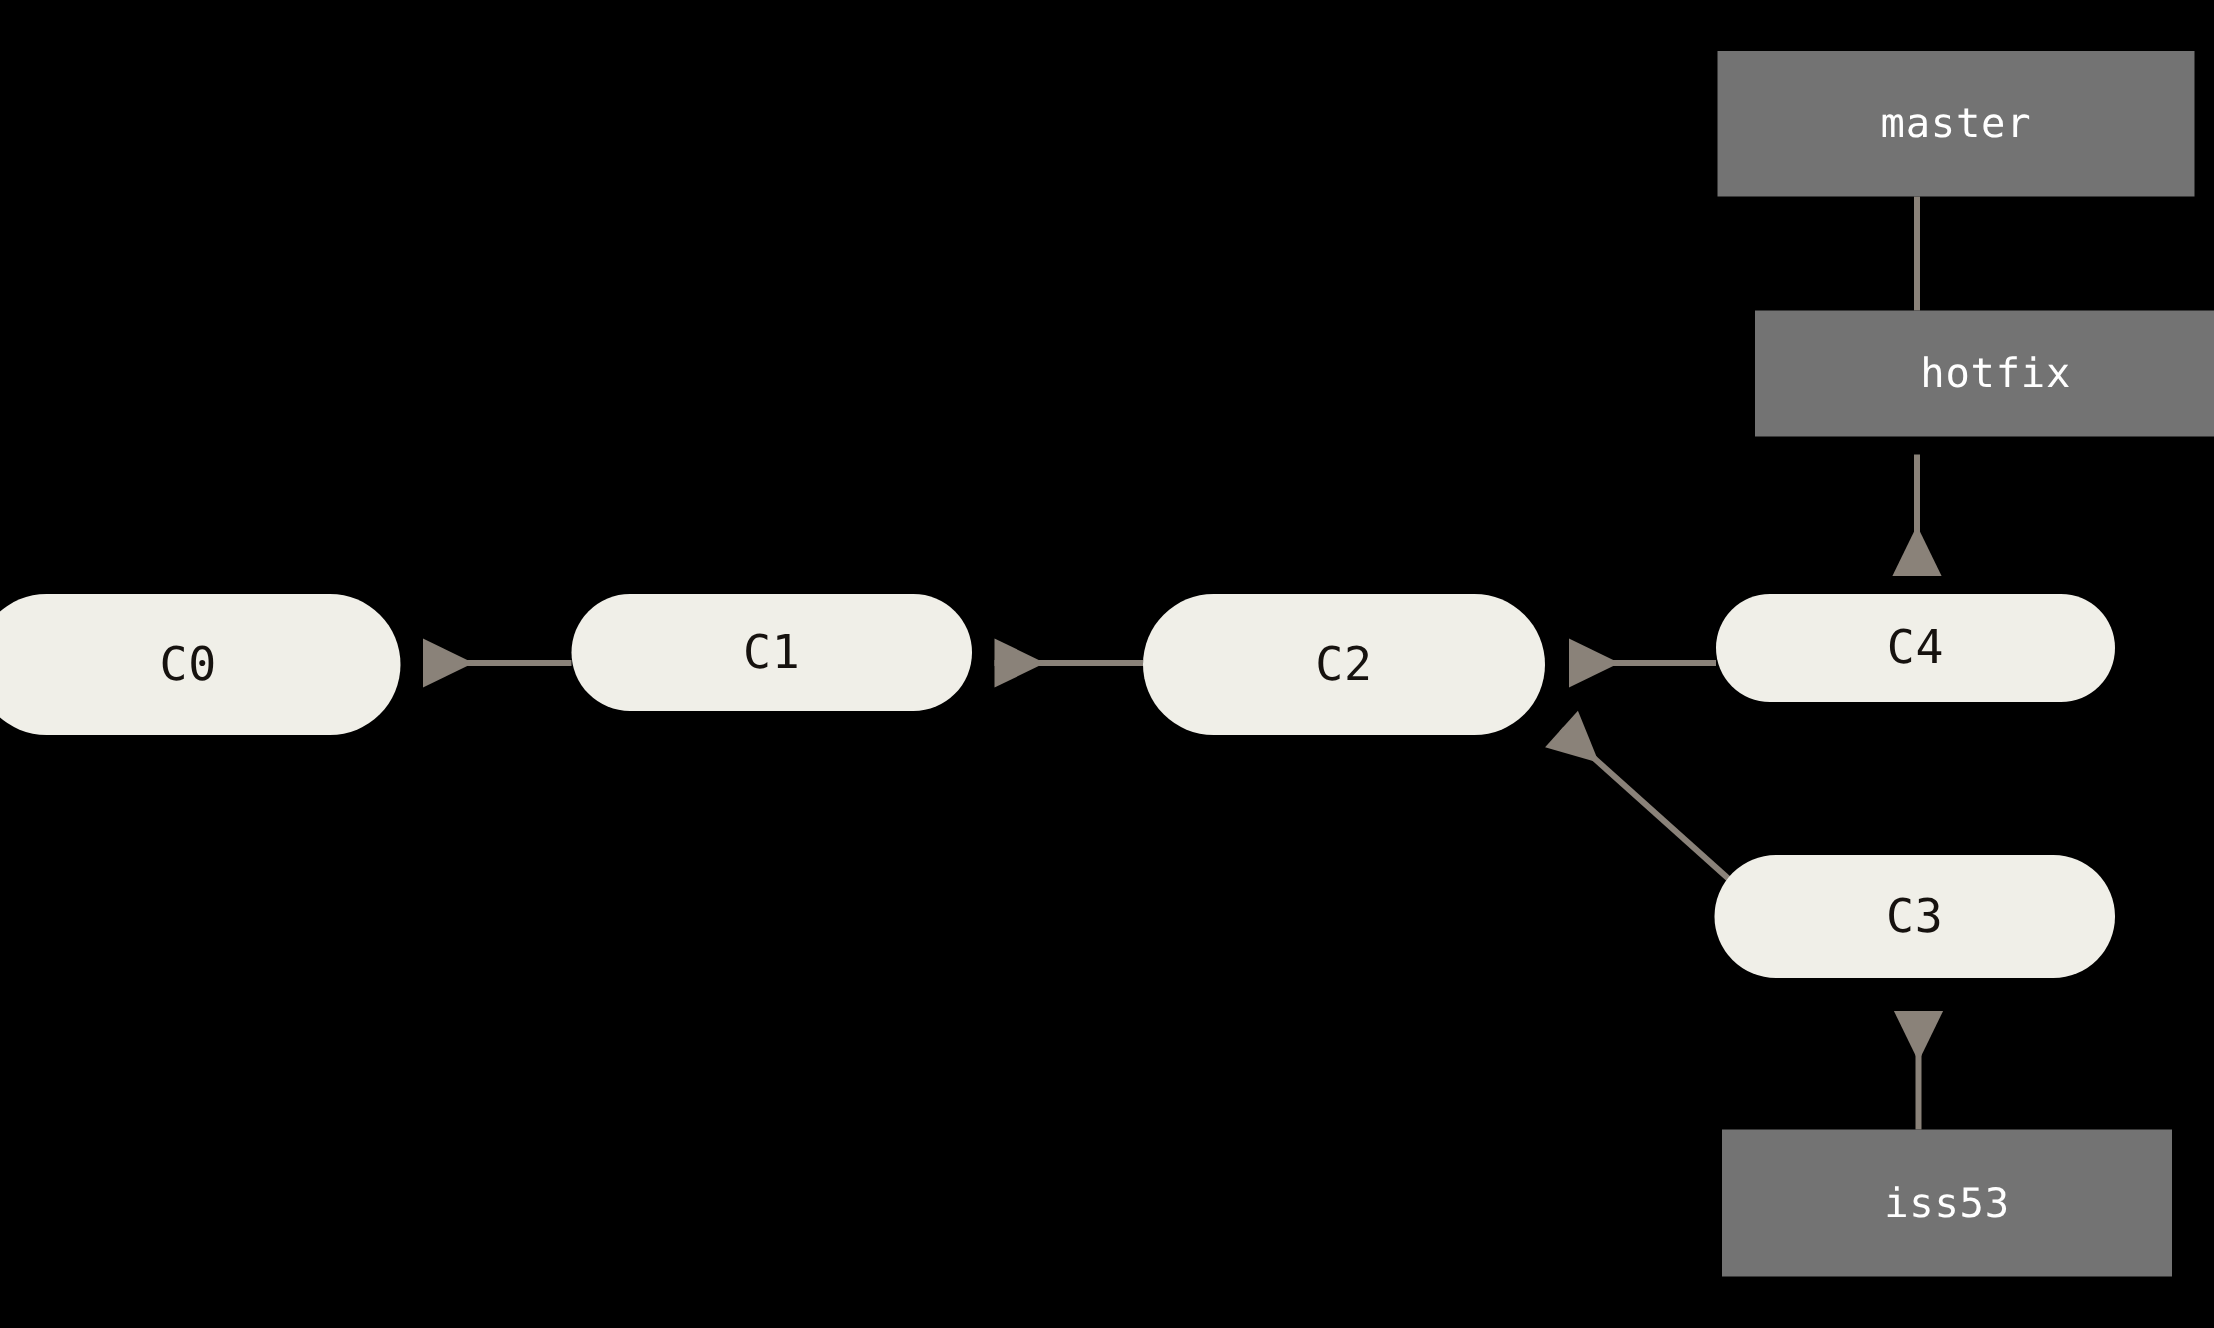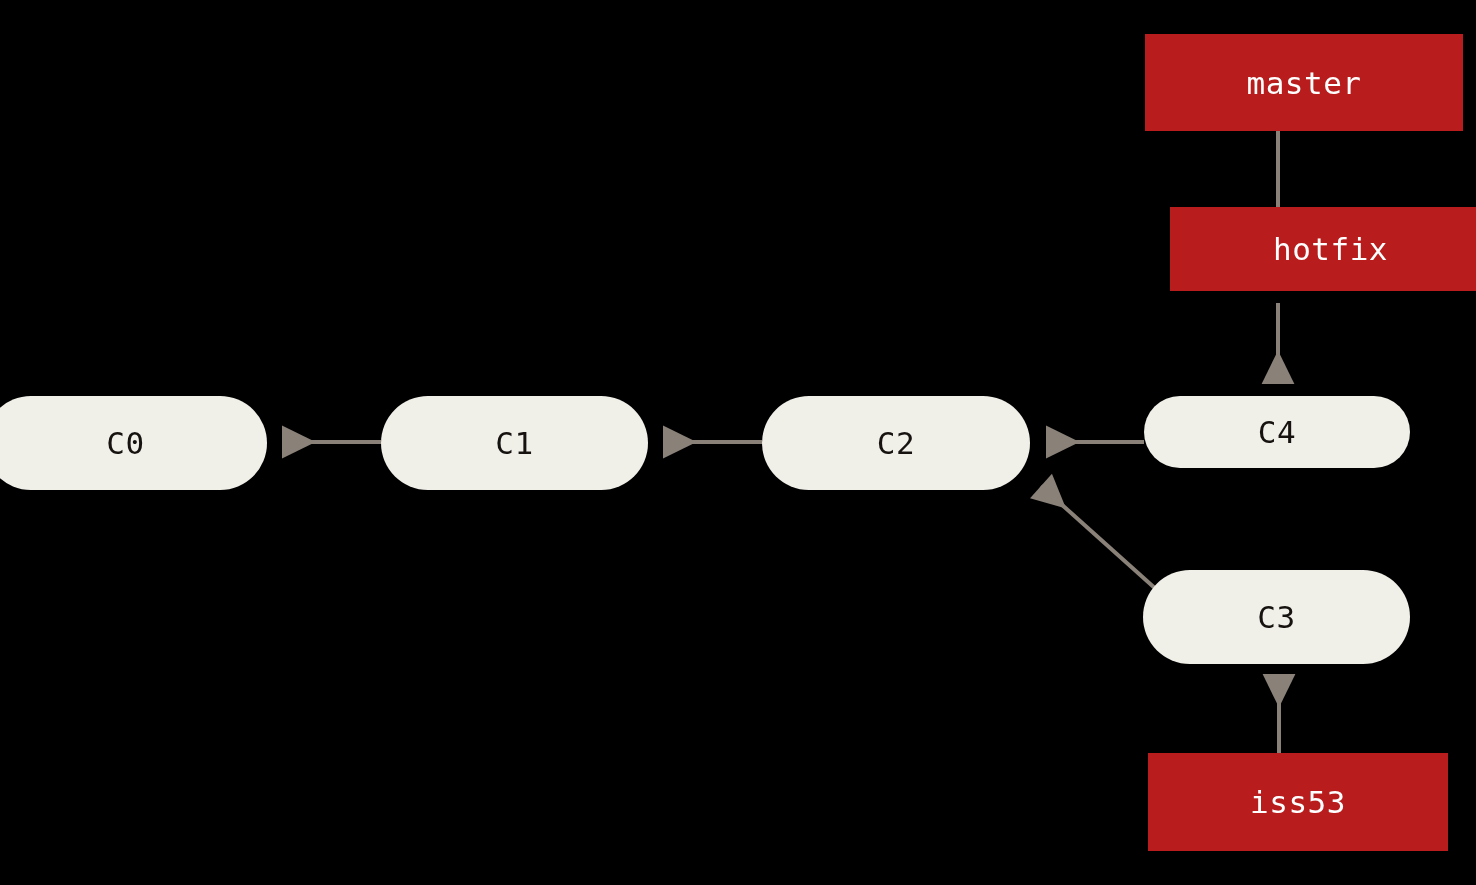--- a/index.html
+++ b/index.html
@@ -31,26 +31,26 @@
     display: flex;
     align-items: center;
     justify-content: center;
     color: #16120f;
     font-size: 31px;
     letter-spacing: 0.5px;
     z-index: 2;
   }
   .branch {
     position: absolute;
-    background: #b91c1c;
+    background: #737373;
     display: flex;
     align-items: center;
     justify-content: center;
     color: #ffffff;
-    font-size: 31px;
+    font-size: 27px;
     letter-spacing: 0.5px;
     z-index: 2;
   }
 </style>
 </head>
 <body>
 
 <div id="canvas">
 
   <svg id="edges" viewBox="0 0 1476 885" width="1476" height="885" xmlns="http://www.w3.org/2000/svg">
@@ -86,33 +86,33 @@
 
     <g>
       <line x1="1279" y1="753" x2="1279" y2="674" stroke="#8a8279" stroke-width="4" marker-end="url(#ah-left)"></line>
     </g>
   </svg>
 
   <div class="commit" style="left:-16px; top:396px; width:283px; height:94px;">
     <span>C0</span>
   </div>
 
-  <div class="commit" style="left:381px; top:396px; width:267px; height:94px;">
+  <div class="commit" style="left:381px; top:396px; width:267px; height:78px;">
     <span>C1</span>
   </div>
 
   <div class="commit" style="left:762px; top:396px; width:268px; height:94px;align-items:center;">
     <span>C2</span>
   </div>
 
   <div class="commit" style="left:1144px; top:396px; width:266px; height:72px;">
     <span>C4</span>
   </div>
 
-  <div class="commit" style="left:1143px; top:570px; width:267px; height:94px;">
+  <div class="commit" style="left:1143px; top:570px; width:267px; height:82px;">
     <span>C3</span>
   </div>
 
   <div class="branch" style="left:1145px; top:34px; width:318px; height:97px;">
     <span>master</span>
   </div>
 
   <div class="branch" style="left:1122px; top:207px; width:321px; height:84px;margin-left:48px;">
     <span>hotfix</span>
   </div>

